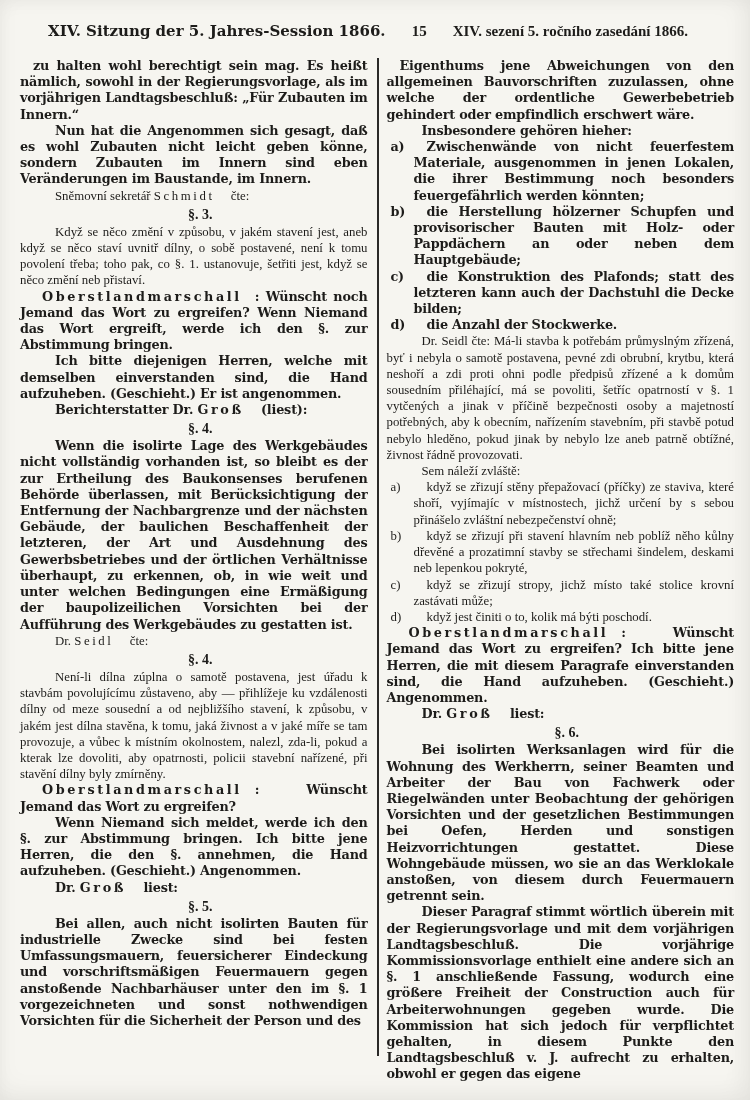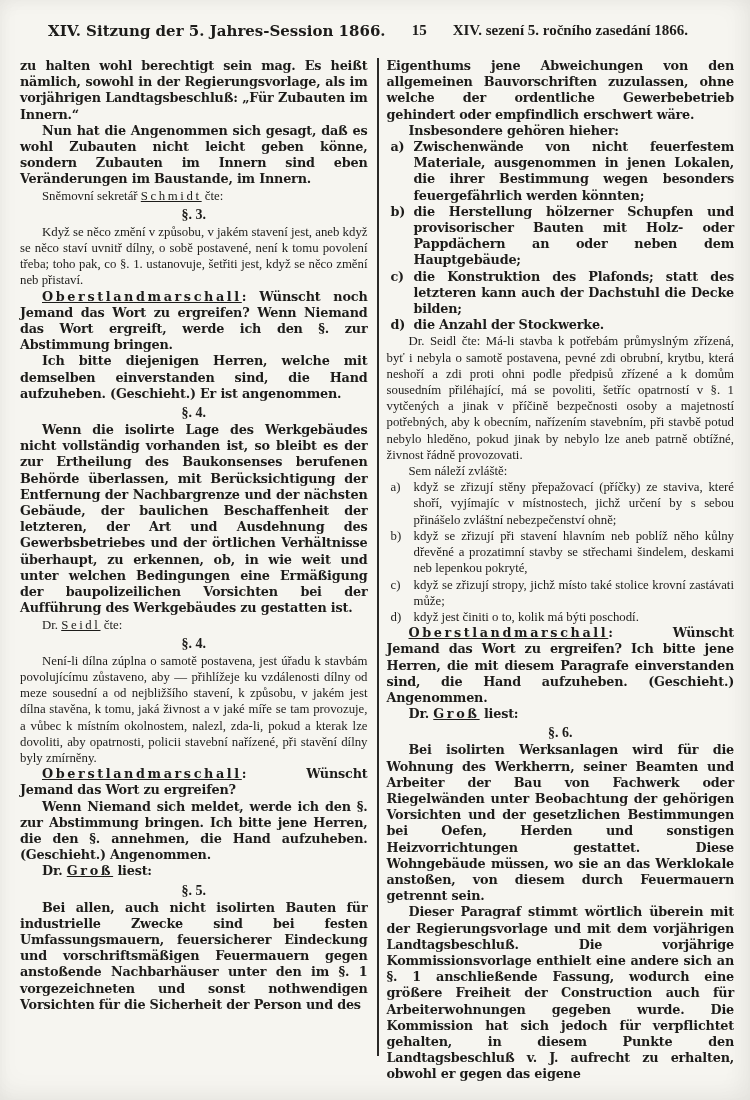--- a/index.html
+++ b/index.html
@@ -18,21 +18,21 @@
     color: #1d1c1a;
     box-shadow: inset -8px 0 22px rgba(0,0,0,0.045), inset 0 -10px 24px rgba(0,0,0,0.035), inset 4px 4px 14px rgba(0,0,0,0.02);
   }
   .page-header {
     position: absolute;
     top: 22px;
     left: 48px;
     right: 62px;
     display: flex;
     justify-content: space-between;
-    align-items: flex-start;
+    align-items: flex-end;
     font-size: 15px;
     font-weight: 700;
     white-space: nowrap;
   }
   .page-header .hdr-left {
     font-family: "DejaVu Serif", serif;
   }
   .page-header .hdr-num {
     font-family: "Liberation Serif", serif;
     padding: 0 8px;
@@ -85,57 +85,58 @@
   .item .marker {
     position: absolute;
     left: 4px;
     top: 0;
   }
   
   .fraktur { font-family: "DejaVu Serif", serif; font-weight: 700; letter-spacing: -0.2px; }
   
   .antiqua { font-family: "Liberation Serif", serif; font-weight: 400; }
   .antiqua.heading { font-weight: 700; }
-  .run-spaced { letter-spacing: 2.6px; text-decoration: underline; }
-  .run-normal { letter-spacing: inherit; }
+  .run-spaced { letter-spacing: 2.6px; }
+  .run-normal { letter-spacing: inherit; margin-left: 13px; }
 </style>
 </head>
 <body>
 
 <div class="page">
   <div class="page-header">
     <span class="hdr-left">XIV. Sitzung der 5. Jahres-Session 1866.</span>
     <span class="hdr-num">15</span>
     <span class="hdr-right">XIV. sezení 5. ročního zasedání 1866.</span>
   </div>
   <div class="columns">
     <div class="col col-left">
         <div class="para fraktur noindent"><span class="run-normal">zu halten wohl berechtigt sein mag. Es heißt nämlich, sowohl in der Regierungsvorlage, als im vorjährigen Landtagsbeschluß: „Für Zubauten im Innern.“</span></div>
         <div class="para fraktur"><span class="run-normal">Nun hat die Angenommen sich gesagt, daß es wohl Zubauten nicht leicht geben könne, sondern Zubauten im Innern sind eben Veränderungen im Baustande, im Innern.</span></div>
         <div class="para antiqua"><span class="run-normal">Sněmovní sekretář </span><span class="run-spaced">Schmidt</span><span class="run-normal"> čte:</span></div>
         <div class="heading antiqua"><span class="run-normal">§. 3.</span></div>
         <div class="para antiqua"><span class="run-normal">Když se něco změní v způsobu, v jakém stavení jest, aneb když se něco staví uvnitř dílny, o sobě postavené, není k tomu povolení třeba; toho pak, co §. 1. ustanovuje, šetřiti jest, když se něco změní neb přistaví.</span></div>
         <div class="para fraktur"><span class="run-spaced">Oberstlandmarschall</span><span class="run-normal">: Wünscht noch Jemand das Wort zu ergreifen? Wenn Niemand das Wort ergreift, werde ich den §. zur Abstimmung bringen.</span></div>
         <div class="para fraktur"><span class="run-normal">Ich bitte diejenigen Herren, welche mit demselben einverstanden sind, die Hand aufzuheben. (Geschieht.) Er ist angenommen.</span></div>
+        <div class="para fraktur"><span class="run-normal">Berichterstatter Dr. </span><span class="run-spaced">Groß</span><span class="run-normal"> (liest):</span></div>
         <div class="heading antiqua"><span class="run-normal">§. 4.</span></div>
         <div class="para fraktur"><span class="run-normal">Wenn die isolirte Lage des Werkgebäudes nicht vollständig vorhanden ist, so bleibt es der zur Ertheilung des Baukonsenses berufenen Behörde überlassen, mit Berücksichtigung der Entfernung der Nachbargrenze und der nächsten Gebäude, der baulichen Beschaffenheit der letzteren, der Art und Ausdehnung des Gewerbsbetriebes und der örtlichen Verhältnisse überhaupt, zu erkennen, ob, in wie weit und unter welchen Bedingungen eine Ermäßigung der baupolizeilichen Vorsichten bei der Aufführung des Werkgebäudes zu gestatten ist.</span></div>
         <div class="para antiqua"><span class="run-normal">Dr. </span><span class="run-spaced">Seidl</span><span class="run-normal"> čte:</span></div>
         <div class="heading antiqua"><span class="run-normal">§. 4.</span></div>
         <div class="para antiqua"><span class="run-normal">Není-li dílna zúplna o samotě postavena, jest úřadu k stavbám povolujícímu zůstaveno, aby — přihlížeje ku vzdálenosti dílny od meze sousední a od nejbližšího stavení, k způsobu, v jakém jest dílna stavěna, k tomu, jaká živnost a v jaké míře se tam provozuje, a vůbec k místním okolnostem, nalezl, zda-li, pokud a kterak lze dovoliti, aby opatrnosti, policii stavební nařízené, při stavění dílny byly zmírněny.</span></div>
         <div class="para fraktur"><span class="run-spaced">Oberstlandmarschall</span><span class="run-normal">: Wünscht Jemand das Wort zu ergreifen?</span></div>
         <div class="para fraktur"><span class="run-normal">Wenn Niemand sich meldet, werde ich den §. zur Abstimmung bringen. Ich bitte jene Herren, die den §. annehmen, die Hand aufzuheben. (Geschieht.) Angenommen.</span></div>
         <div class="para fraktur"><span class="run-normal">Dr. </span><span class="run-spaced">Groß</span><span class="run-normal"> liest:</span></div>
         <div class="heading antiqua"><span class="run-normal">§. 5.</span></div>
         <div class="para fraktur"><span class="run-normal">Bei allen, auch nicht isolirten Bauten für industrielle Zwecke sind bei festen Umfassungsmauern, feuersicherer Eindeckung und vorschriftsmäßigen Feuermauern gegen anstoßende Nachbarhäuser unter den im §. 1 vorgezeichneten und sonst nothwendigen Vorsichten für die Sicherheit der Person und des</span></div>
       </div>
     <div class="divider"></div>
     <div class="col col-right">
         <div class="para fraktur noindent"><span class="run-normal">Eigenthums jene Abweichungen von den allgemeinen Bauvorschriften zuzulassen, ohne welche der ordentliche Gewerbebetrieb gehindert oder empfindlich erschwert wäre.</span></div>
         <div class="para fraktur"><span class="run-normal">Insbesondere gehören hieher:</span></div>
-        <div class="item fraktur"><span class="marker">a)</span><span class="run-normal">Zwischenwände von nicht feuerfestem Materiale, ausgenommen in jenen Lokalen, die ihrer Bestimmung wegen besonders feuergefährlich werden könnten;</span></div>
+        <div class="item fraktur"><span class="marker">a)</span><span class="run-normal">Zwischenwände von nicht feuerfestem Materiale, ausgenommen in jenen Lokalen, die ihrer Bestimmung noch besonders feuergefährlich werden könnten;</span></div>
         <div class="item fraktur"><span class="marker">b)</span><span class="run-normal">die Herstellung hölzerner Schupfen und provisorischer Bauten mit Holz- oder Pappdächern an oder neben dem Hauptgebäude;</span></div>
         <div class="item fraktur"><span class="marker">c)</span><span class="run-normal">die Konstruktion des Plafonds; statt des letzteren kann auch der Dachstuhl die Decke bilden;</span></div>
         <div class="item fraktur"><span class="marker">d)</span><span class="run-normal">die Anzahl der Stockwerke.</span></div>
         <div class="para antiqua"><span class="run-normal">Dr. Seidl čte: Má-li stavba k potřebám průmyslným zřízená, byť i nebyla o samotě postavena, pevné zdi obrubní, krytbu, která neshoří a zdi proti ohni podle předpisů zřízené a k domům sousedním přiléhající, má se povoliti, šetříc opatrností v §. 1 vytčených a jinak v příčině bezpečnosti osoby a majetností potřebných, aby k obecním, nařízením stavebním, při stavbě potud nebylo hleděno, pokud jinak by nebylo lze aneb patrně obtížné, živnost řádně provozovati.</span></div>
         <div class="para antiqua"><span class="run-normal">Sem náleží zvláště:</span></div>
         <div class="item antiqua"><span class="marker">a)</span><span class="run-normal">když se zřizují stěny přepažovací (příčky) ze staviva, které shoří, vyjímajíc v místnostech, jichž určení by s sebou přinášelo zvláštní nebezpečenství ohně;</span></div>
         <div class="item antiqua"><span class="marker">b)</span><span class="run-normal">když se zřizují při stavení hlavním neb poblíž něho kůlny dřevěné a prozatimní stavby se střechami šindelem, deskami neb lepenkou pokryté,</span></div>
         <div class="item antiqua"><span class="marker">c)</span><span class="run-normal">když se zřizují stropy, jichž místo také stolice krovní zastávati může;</span></div>
         <div class="item antiqua"><span class="marker">d)</span><span class="run-normal">když jest činiti o to, kolik má býti poschodí.</span></div>
         <div class="para fraktur"><span class="run-spaced">Oberstlandmarschall</span><span class="run-normal">: Wünscht Jemand das Wort zu ergreifen? Ich bitte jene Herren, die mit diesem Paragrafe einverstanden sind, die Hand aufzuheben. (Geschieht.) Angenommen.</span></div>

